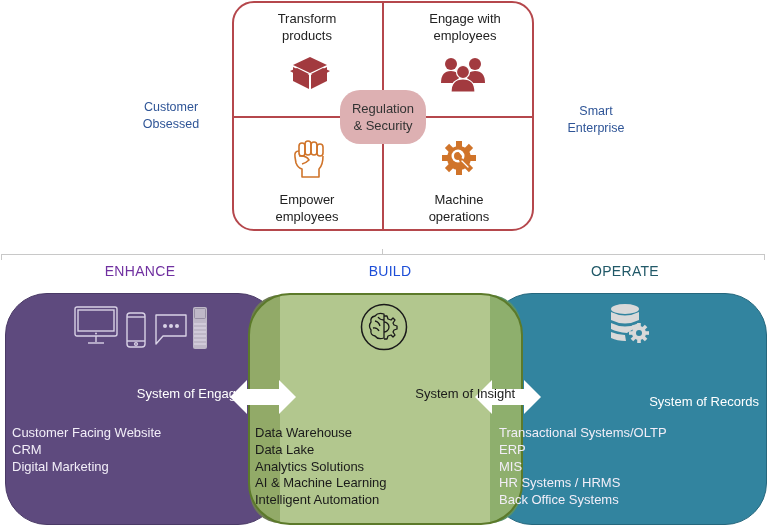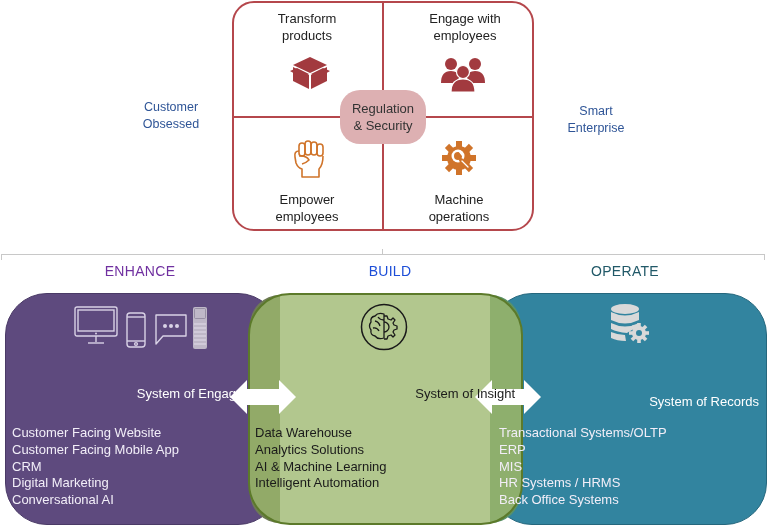--- a/index.html
+++ b/index.html
@@ -208,29 +208,28 @@
 <svg class="abs icon" style="left:230px; top:380px;" width="66" height="34" viewBox="0 0 66 34">
   <polygon points="0,17 17,0 17,9 49,9 49,0 66,17 49,34 49,25 17,25 17,34" fill="#ffffff"></polygon>
 </svg>
 <svg class="abs icon" style="left:475px; top:380px;" width="66" height="34" viewBox="0 0 66 34">
   <polygon points="0,17 17,0 17,9 49,9 49,0 66,17 49,34 49,25 17,25 17,34" fill="#ffffff"></polygon>
 </svg>
 
 <div class="abs sys-title light" style="left:12px; top:386px;">System of Engagement</div>
 <div class="abs sys-items light" style="left:12px; top:425px;">
   <div>Customer Facing Website</div>
-  <div>Customer Facing Mobile App</div>
   <div>CRM</div>
   <div>Digital Marketing</div>
-  <div>Conversational AI</div>
 </div>
 
 <div class="abs sys-title dark" style="left:255px; top:386px;">System of Insight</div>
 <div class="abs sys-items dark" style="left:255px; top:425px;">
   <div>Data Warehouse</div>
+  <div>Data Lake</div>
   <div>Analytics Solutions</div>
   <div>AI &amp; Machine Learning</div>
   <div>Intelligent Automation</div>
 </div>
 
 <div class="abs sys-title light" style="left:499px; top:374px;margin-top:20px;">System of Records</div>
 <div class="abs sys-items light" style="left:499px; top:425px;">
   <div>Transactional Systems/OLTP</div>
   <div>ERP</div>
   <div>MIS</div>

